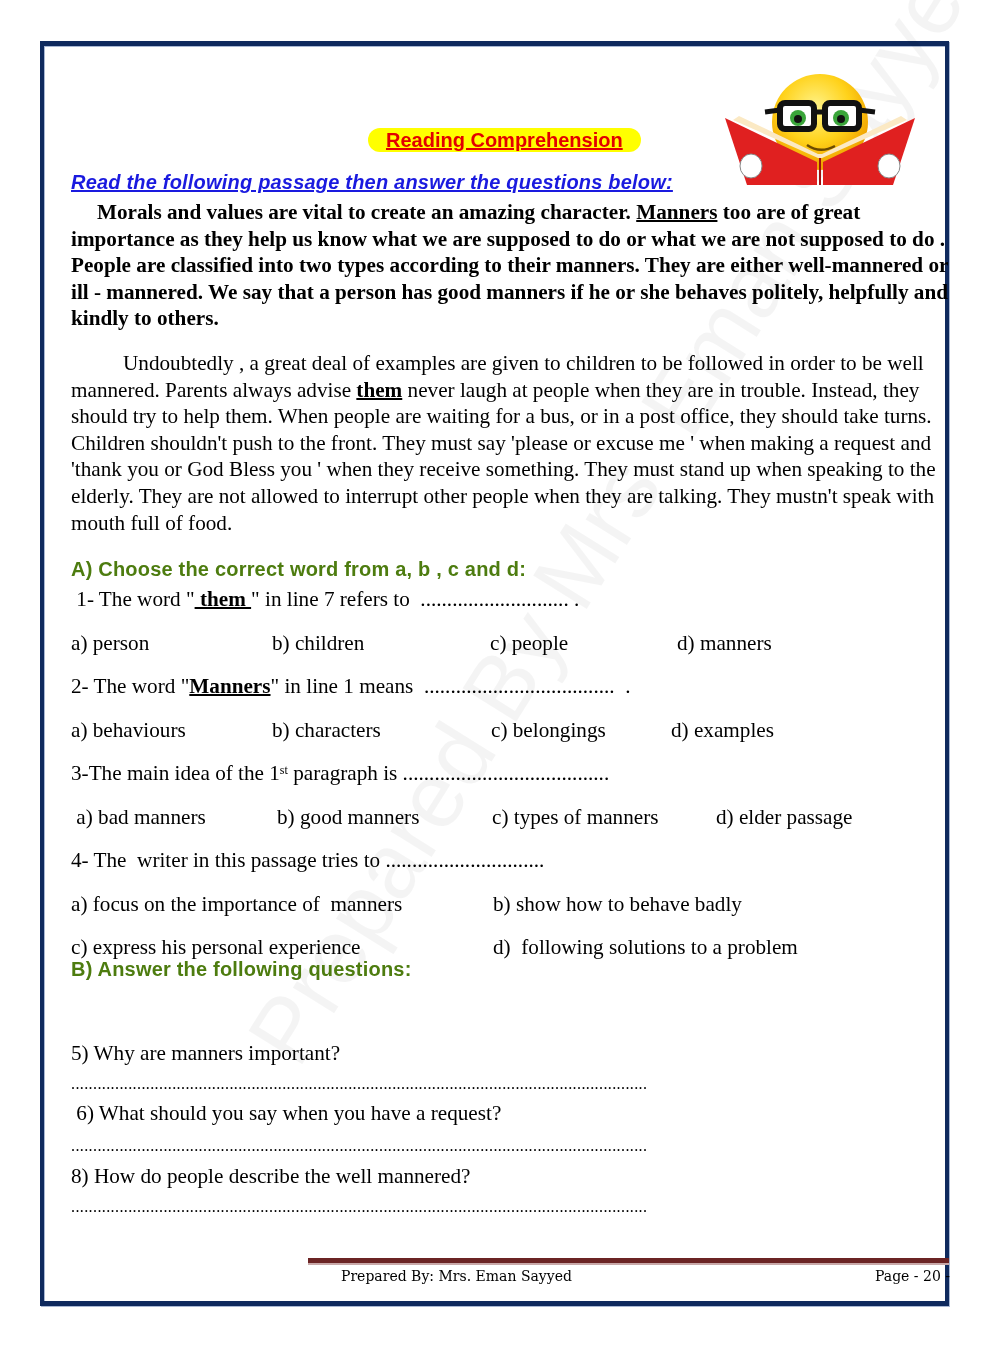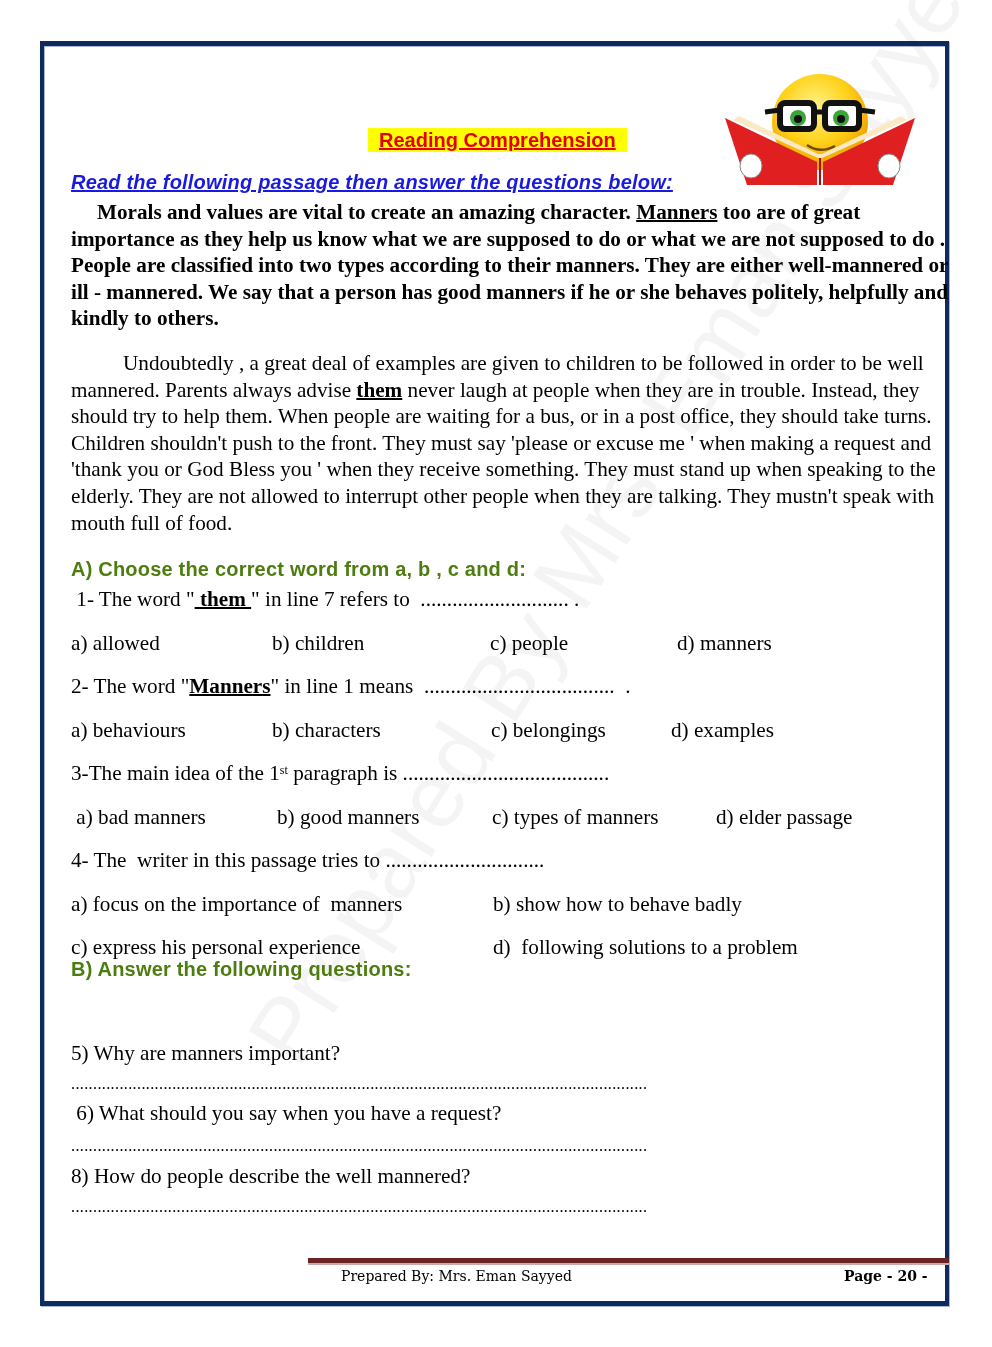--- a/index.html
+++ b/index.html
@@ -8,21 +8,21 @@
   
   .border-outer { position:absolute; left:40px; top:41px; width:909px; height:1265px;
     border-top:5px solid #0f2a5e; border-left:4px solid #0f2a5e; border-right:4px solid #0f2a5e; border-bottom:5px solid #0f2a5e;
     box-shadow: 1px 1px 0 #a9b8d4, inset 1px 1px 0 #a9b8d4; box-sizing:border-box; }
 
   .watermark { position:absolute; left:60px; top:620px; width:900px; text-align:center;
     transform: rotate(-58deg); transform-origin: center; font-family:"Liberation Sans", sans-serif;
     font-size:92px; color:rgba(0,0,0,0.045); white-space:nowrap; pointer-events:none; }
 
   .title { position:absolute; left:368px; top:128px; font-family:"Liberation Sans", sans-serif; font-weight:bold;
-    font-size:20px; color:#e20000; background:#ffff00; text-decoration:underline; padding:0 11px; line-height:24px; }
+    font-size:20px; color:#e20000; background:#ffff00; text-decoration:underline; padding:0 18px; line-height:24px;border-radius:12px; }
 
   .mascot { position:absolute; left:725px; top:70px; width:190px; height:115px; }
 
   .instruction { position:absolute; left:71px; top:169px; font-family:"Liberation Sans", sans-serif; font-weight:bold;
     font-size:20px; color:#1a1adf; text-decoration:underline; letter-spacing:0.2px; line-height:26px;font-style:italic; }
 
   .para { position:absolute; left:71px; width:880px; font-size:21.2px; line-height:26.6px; text-align:left; }
   .para b { text-decoration:underline; text-decoration-thickness:2px; }
   .p1 { top:199px;font-weight:bold; }
   .p2 { top:350px; }
@@ -33,21 +33,21 @@
   .secB { top:956px;text-align:center; }
 
   .q { position:absolute; left:71px; font-size:21.2px; line-height:26px; white-space:pre; }
   .q b { text-decoration:underline; text-decoration-thickness:2px; }
   .opt { position:absolute; font-size:21.2px; line-height:26px; white-space:pre; }
 
   .dots { position:absolute; left:71px; font-size:16px; letter-spacing:0.4px; line-height:18px; white-space:pre; overflow:hidden; width:750px; }
 
   .footer-rule { position:absolute; left:308px; top:1258px; width:641px; height:5px; background:#6b2424; border-bottom:2px solid #c9a9a9; }
   .footer-left { position:absolute; left:341px; top:1268px; font-family:"DejaVu Serif", serif; font-size:14px; font-weight:normal; }
-  .footer-right { position:absolute; left:844px; top:1268px; font-family:"DejaVu Serif", serif; font-size:14px; font-weight:bold; }
+  .footer-right { position:absolute; left:875px; top:1268px; font-family:"DejaVu Serif", serif; font-size:14px; font-weight:normal; }
   .sup { font-size:12px; vertical-align:top; position:relative; top:-3px; }
 </style>
 </head>
 <body>
 
 <div class="border-outer"></div>
 
 <div class="watermark">Prepared By Mrs. Eman Sayyed</div>
 
 <div class="title">Reading Comprehension</div>
@@ -85,21 +85,21 @@
   <span style="display:inline-block;width:26px"></span><span>Morals and values are vital to create an amazing character. </span><b>Manners</b><span> too are of great importance as they help us  know what we are supposed to do or what we are not supposed to do . People are classified into two types according to their manners. They are either well-mannered or  ill - mannered. We say that a person has good manners if he or she behaves politely, helpfully  and  kindly to others.</span>
 </div>
 
 <div class="para p2">
   <span style="display:inline-block;width:52px"></span><span>Undoubtedly , a great deal of examples are given to children  to be followed in order to be well mannered. Parents always advise </span><b>them</b><span>  never laugh at people when they are in trouble. Instead, they should  try  to help them. When people are waiting for a bus, or in a post office, they should  take turns. Children shouldn't push to the front. They must say 'please or excuse me ' when making a request and 'thank you or God Bless you ' when they receive  something. They must  stand  up when speaking to the elderly. They are not allowed to interrupt other people when they are talking. They mustn't speak with  mouth full of food.</span>
 </div>
 
 <div class="section-head secA">A) Choose the correct word from a, b , c and d:</div>
 
 <div class="q" style="top:586px"><span> 1- The word "</span><b> them </b><span>" in line 7 refers to  ............................ .</span></div>
-<div class="opt" style="left:71px;top:630px">a) allowed</div>
+<div class="opt" style="left:71px;top:630px">a) person</div>
 <div class="opt" style="left:272px;top:630px">b) children</div>
 <div class="opt" style="left:490px;top:630px">c) people</div>
 <div class="opt" style="left:677px;top:630px">d) manners</div>
 
 <div class="q" style="top:673px"><span>2- The word "</span><b>Manners</b><span>" in line 1 means  ....................................  .</span></div>
 <div class="opt" style="left:71px;top:717px">a) behaviours</div>
 <div class="opt" style="left:272px;top:717px">b) characters</div>
 <div class="opt" style="left:491px;top:717px">c) belongings</div>
 <div class="opt" style="left:671px;top:717px">d) examples</div>
 

